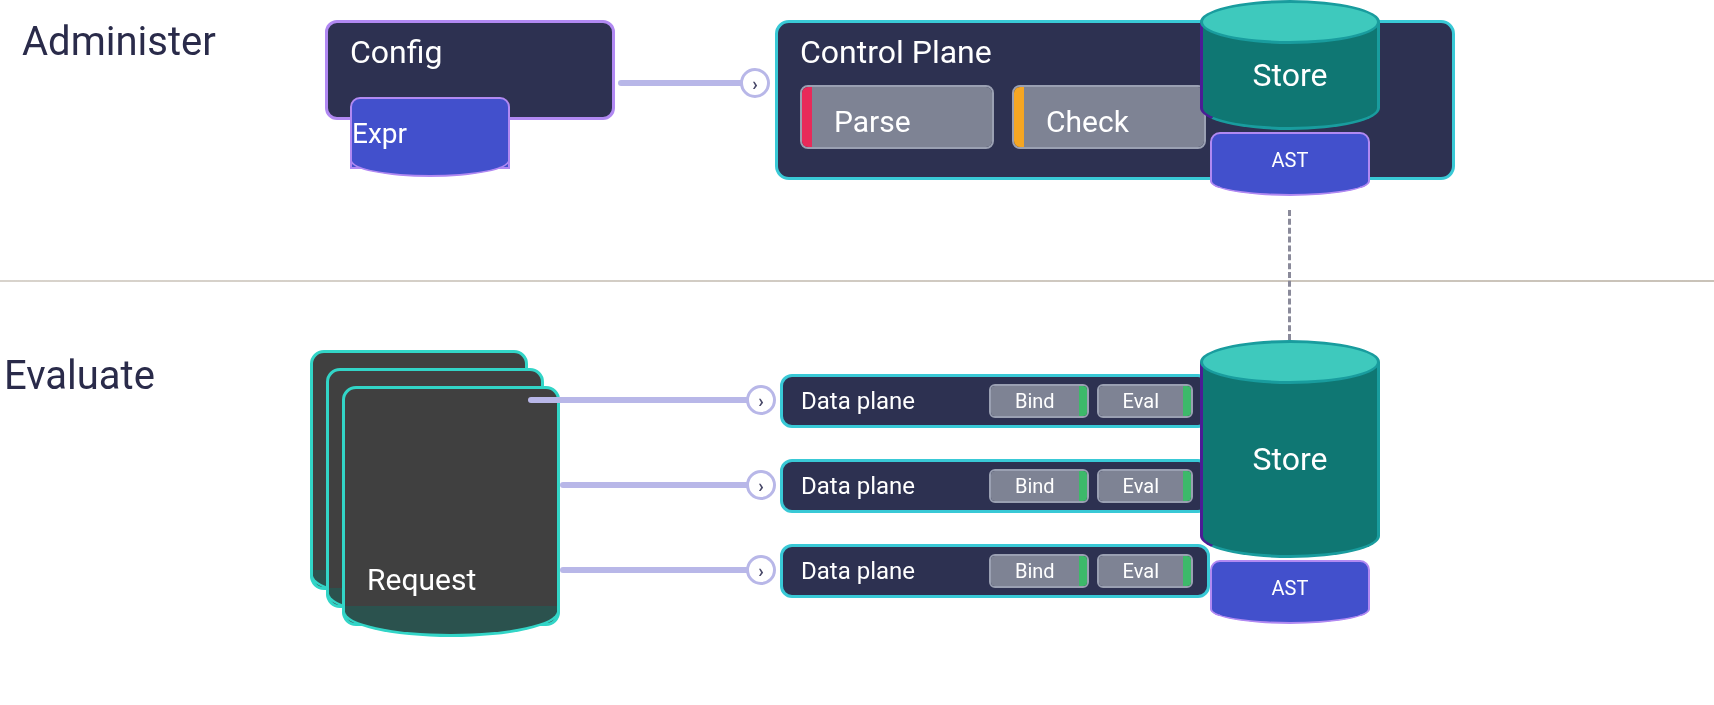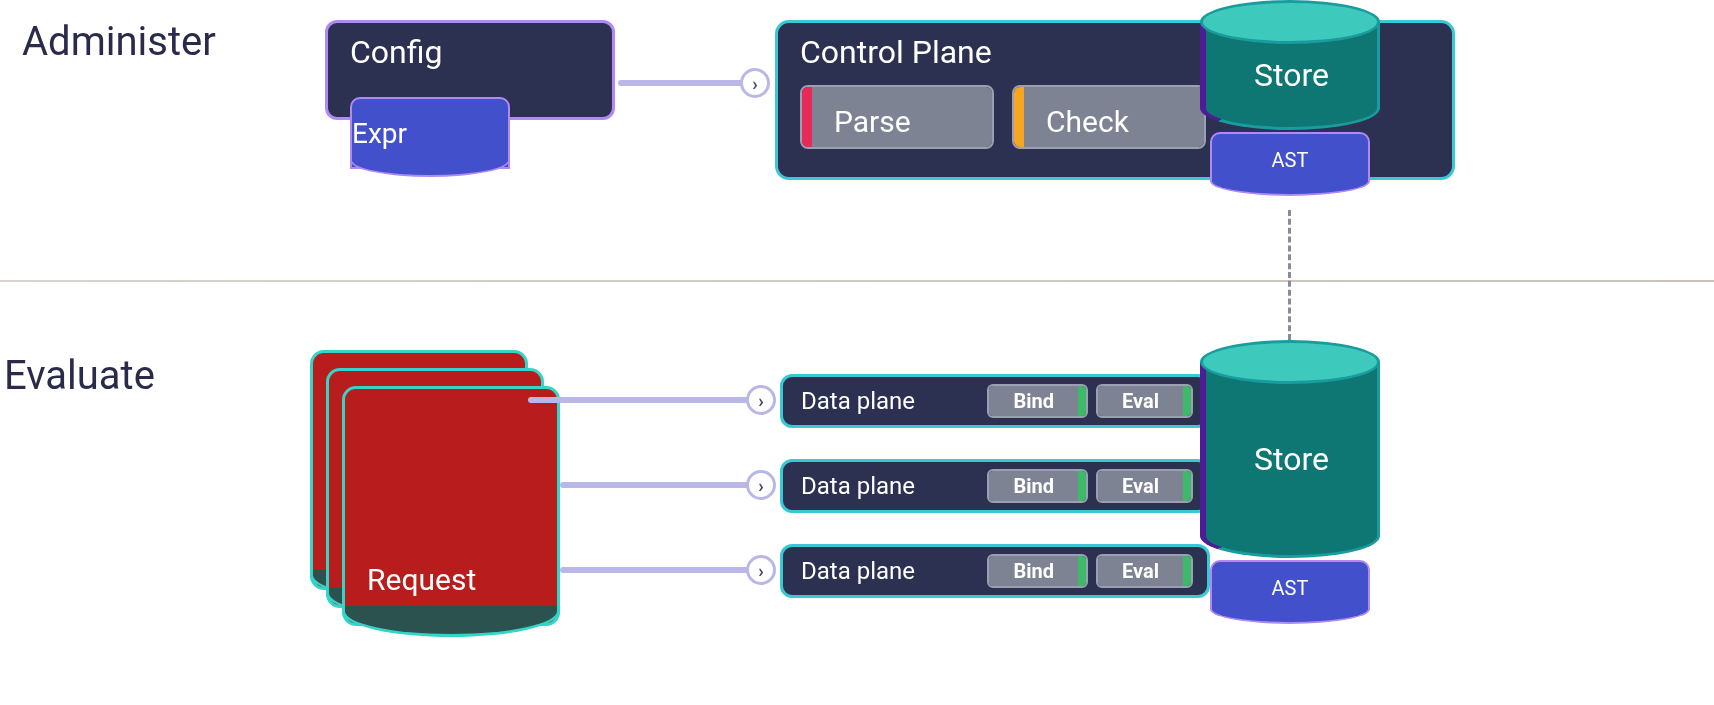--- a/index.html
+++ b/index.html
@@ -110,21 +110,21 @@
     border: 3px solid #199c9e;
     border-radius: 50%;
     z-index: 3;
   }
   .cyl-body {
     position: absolute;
     top: 22px;
     left: 0;
     right: 0;
     background: #0f7773;
-    border-left: 6px solid #4c1d95;
+    border-left: 3px solid #4c1d95;
     border-right: 3px solid #199c9e;
     border-bottom: 3px solid #199c9e;
     border-radius: 0 0 50% 50% / 0 0 22px 22px;
     z-index: 2;
     display: flex;
     align-items: center;
     justify-content: center;
   }
   .cyl-body span { font-size: 32px; }
   .ast-tab {
@@ -199,31 +199,30 @@
   }
   .mini-pill .label {
     background: #7e8394;
     padding: 0 24px;
     height: 100%;
     display: flex;
     align-items: center;
     font-size: 20px;
     min-width: 84px;
     justify-content: center;
-    font-weight: bold;
   }
   .mini-pill .stripe {
     width: 8px;
     height: 100%;
     background: #3db96a;
   }
   
   .request-card {
     position: absolute;
-    background: #b91c1c;
+    background: #404040;
     border: 3px solid #32d5c7;
     border-radius: 14px;
     color: #fff;
   }
   .request-card::after {
     content: "";
     position: absolute;
     left: -3px;
     right: -3px;
     bottom: -14px;

